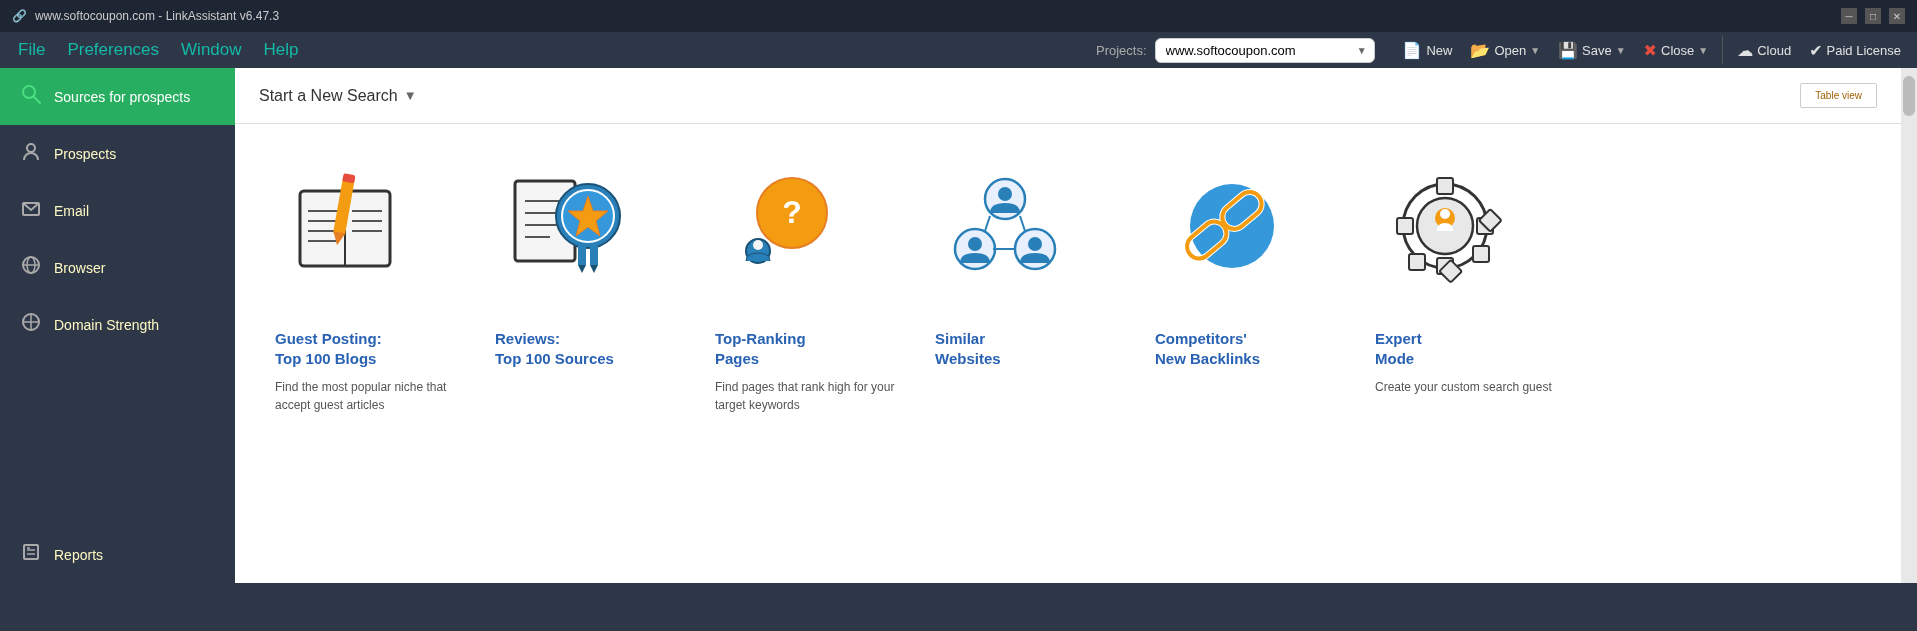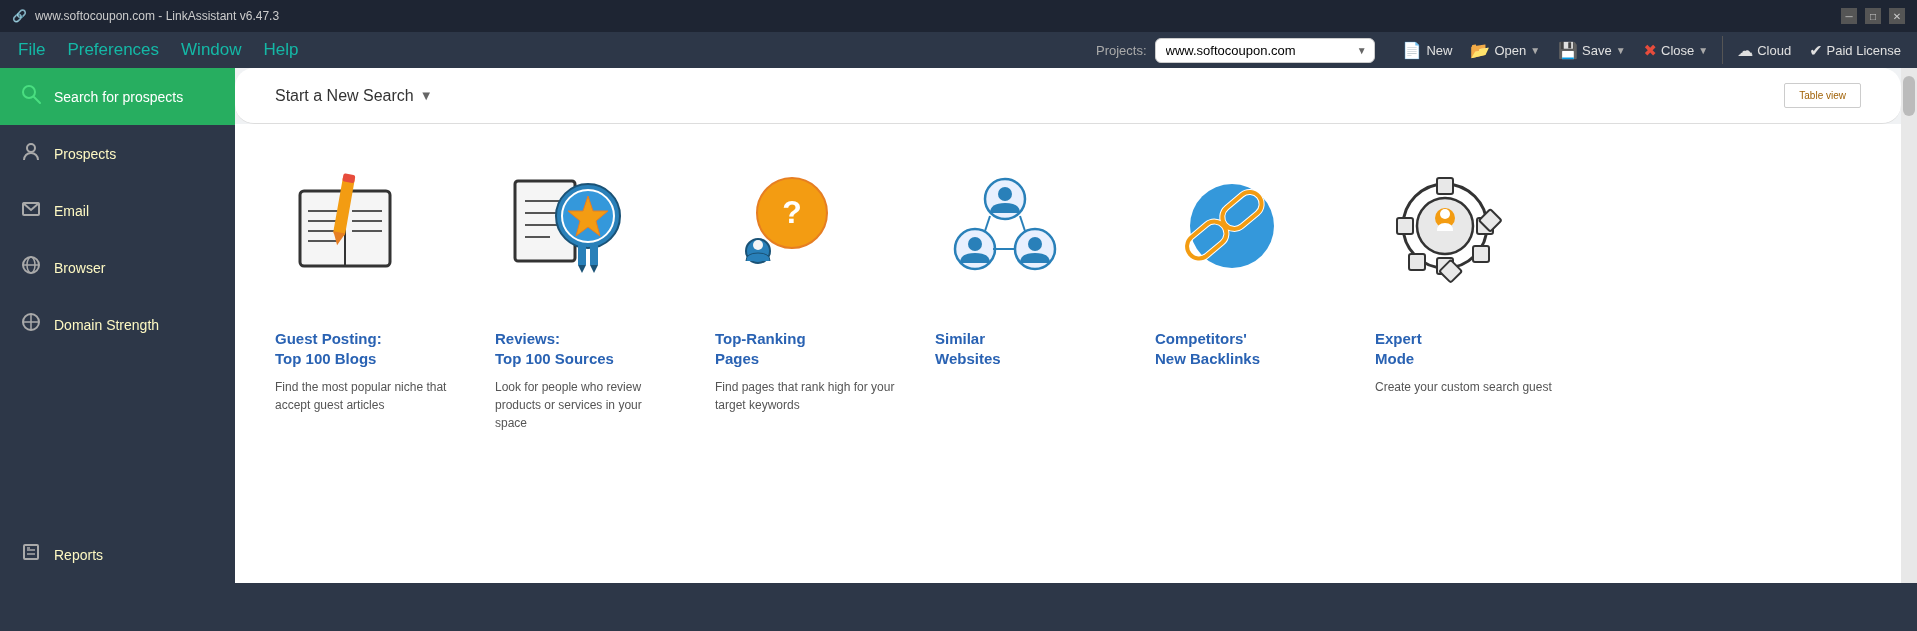--- a/index.html
+++ b/index.html
@@ -74,24 +74,23 @@
       display: flex;
       flex-direction: column;
     }
 
     
     #content-header {
       height: 56px;
       background: #fff;
       display: flex;
       align-items: center;
-      padding: 0 40px;
+      padding: 0 24px;
       justify-content: space-between;
       border-bottom: 1px solid #ddd;
-      border-radius: 19px;
     }
     #start-new-search-btn {
       display: flex; align-items: center; gap: 6px;
       background: none; border: none; font-size: 16px; color: #333; cursor: pointer; font-weight: 500;
     }
     #table-view-btn {
       background: #fff; border: 1px solid #ccc; padding: 6px 14px;
       font-size: 10px; cursor: pointer; border-radius: 2px; color: #a16207;
     }
 
@@ -209,21 +208,21 @@
 <div id="main">
 
   <div id="sidebar">
     <div class="sidebar-item active">
       <span class="s-icon">
         <svg width="20" height="20" viewBox="0 0 20 20" fill="none">
           <circle cx="8" cy="8" r="6" stroke="#4ade80" stroke-width="2"></circle>
           <line x1="13" y1="13" x2="19" y2="19" stroke="#4ade80" stroke-width="2" stroke-linecap="round"></line>
         </svg>
       </span>
-      <span>Search for prospects</span>
+      <span>Sources for prospects</span>
     </div>
     <div class="sidebar-item">
       <span class="s-icon">
         <svg width="20" height="20" viewBox="0 0 20 20" fill="none">
           <circle cx="10" cy="7" r="4" stroke="#aaa" stroke-width="2"></circle>
           <path d="M3 19c0-4 3-7 7-7s7 3 7 7" stroke="#aaa" stroke-width="2"></path>
         </svg>
       </span>
       <span>Prospects</span>
     </div>
@@ -321,21 +320,20 @@
 
             <polygon points="88,35 93,50 108,50 96,60 100,75 88,66 76,75 80,60 68,50 83,50" fill="#f39c12" stroke="#e67e22" stroke-width="1"></polygon>
 
             <rect x="78" y="82" width="8" height="22" fill="#2980b9"></rect>
             <rect x="90" y="82" width="8" height="22" fill="#2980b9"></rect>
             <polygon points="78,104 82,112 86,104" fill="#1a5276"></polygon>
             <polygon points="90,104 94,112 98,104" fill="#1a5276"></polygon>
           </svg>
         </div>
         <div class="card-title">Reviews:<br>Top 100 Sources</div>
-        <div class="card-desc">Look for people who review products or services in your space</div>
       </div>
 
       <div class="search-card">
         <div class="card-icon-wrapper">
           <svg width="130" height="130" viewBox="0 0 130 130">
 
             <circle cx="72" cy="52" r="35" fill="#f39c12" stroke="#e67e22" stroke-width="2"></circle>
             <text x="72" y="62" text-anchor="middle" font-size="32" font-weight="bold" fill="#fff">?</text>
 
             <circle cx="38" cy="90" r="12" fill="#2980b9" stroke="#1a5276" stroke-width="2"></circle>

